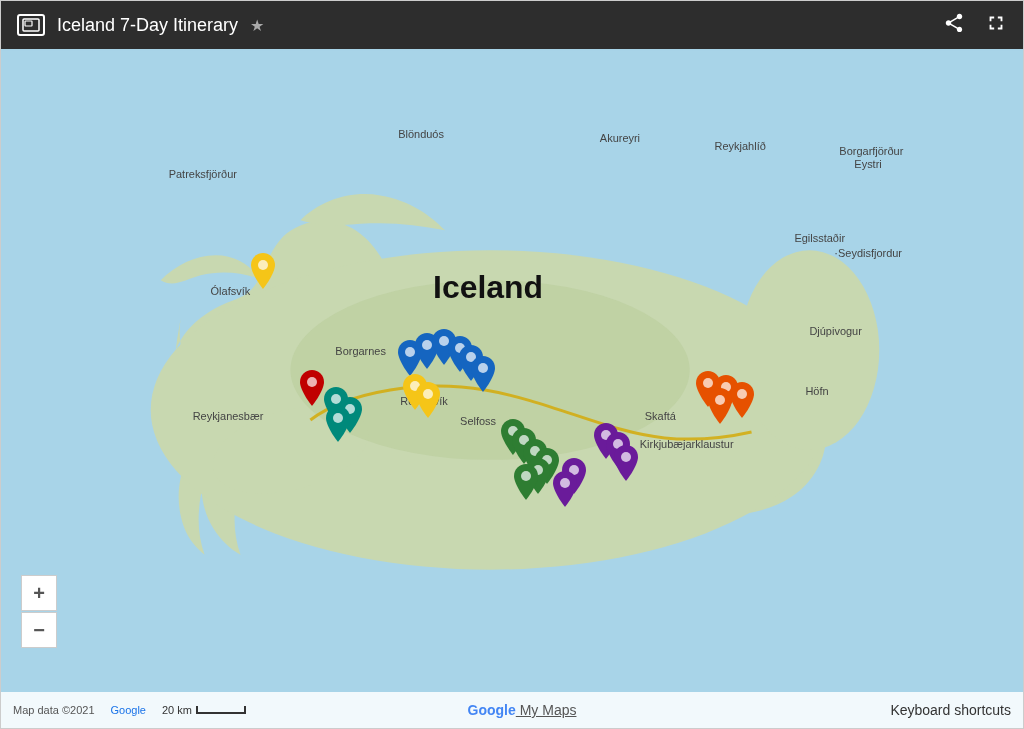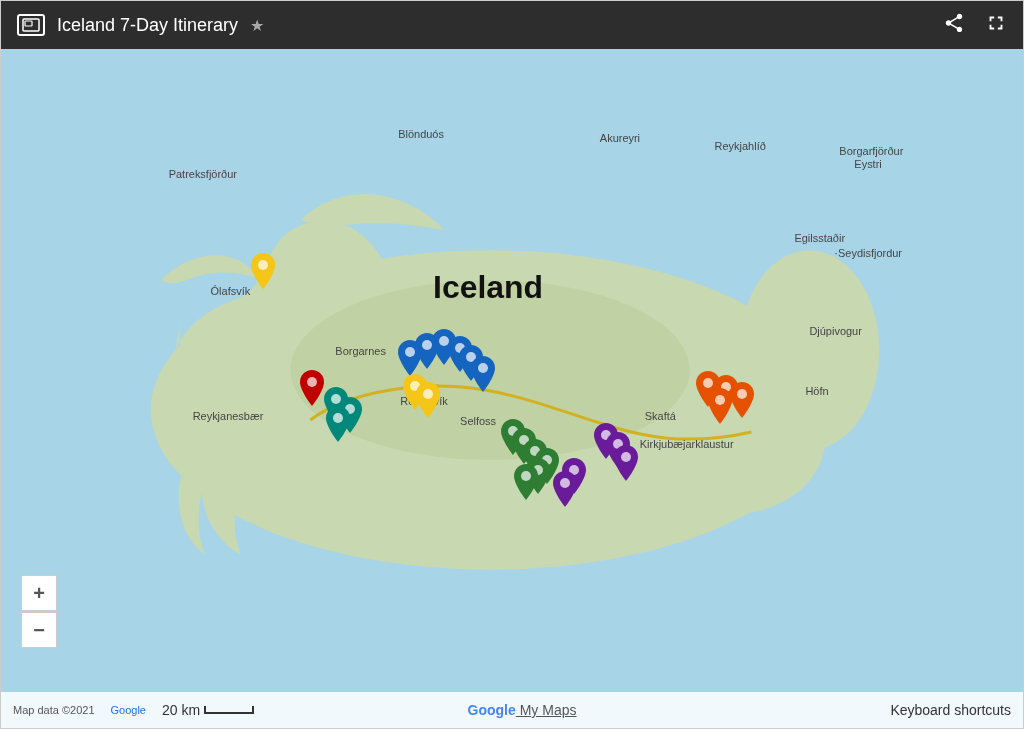--- a/index.html
+++ b/index.html
@@ -390,21 +390,21 @@
       <div class="zoom-btn">+</div>
       <div class="zoom-btn">−</div>
     </div>
 
     
     <div id="map-footer">
       <div id="footer-left">
         <span style="color:#555;font-size:11px;">Map data ©2021</span>
         <a class="terms-link" style="font-size:11px;">Google</a>
         <div id="scale-bar">
-          <span style="font-size:14px;color:#333;">20 km</span>
+          <span style="font-size:11px;color:#333;">20 km</span>
           <span class="scale-line"></span>
         </div>
       </div>
       <div id="footer-center">
         <span style="color:#4285f4;font-weight:bold;font-size:14px;margin-left:20px;">Google</span><span style="font-size:14px;color:#555;text-decoration:underline;"> My Maps</span>
       </div>
       <div id="footer-right">
         <span style="font-size:14px;color:#333;cursor:pointer;">Keyboard shortcuts</span>
       </div>
     </div>

